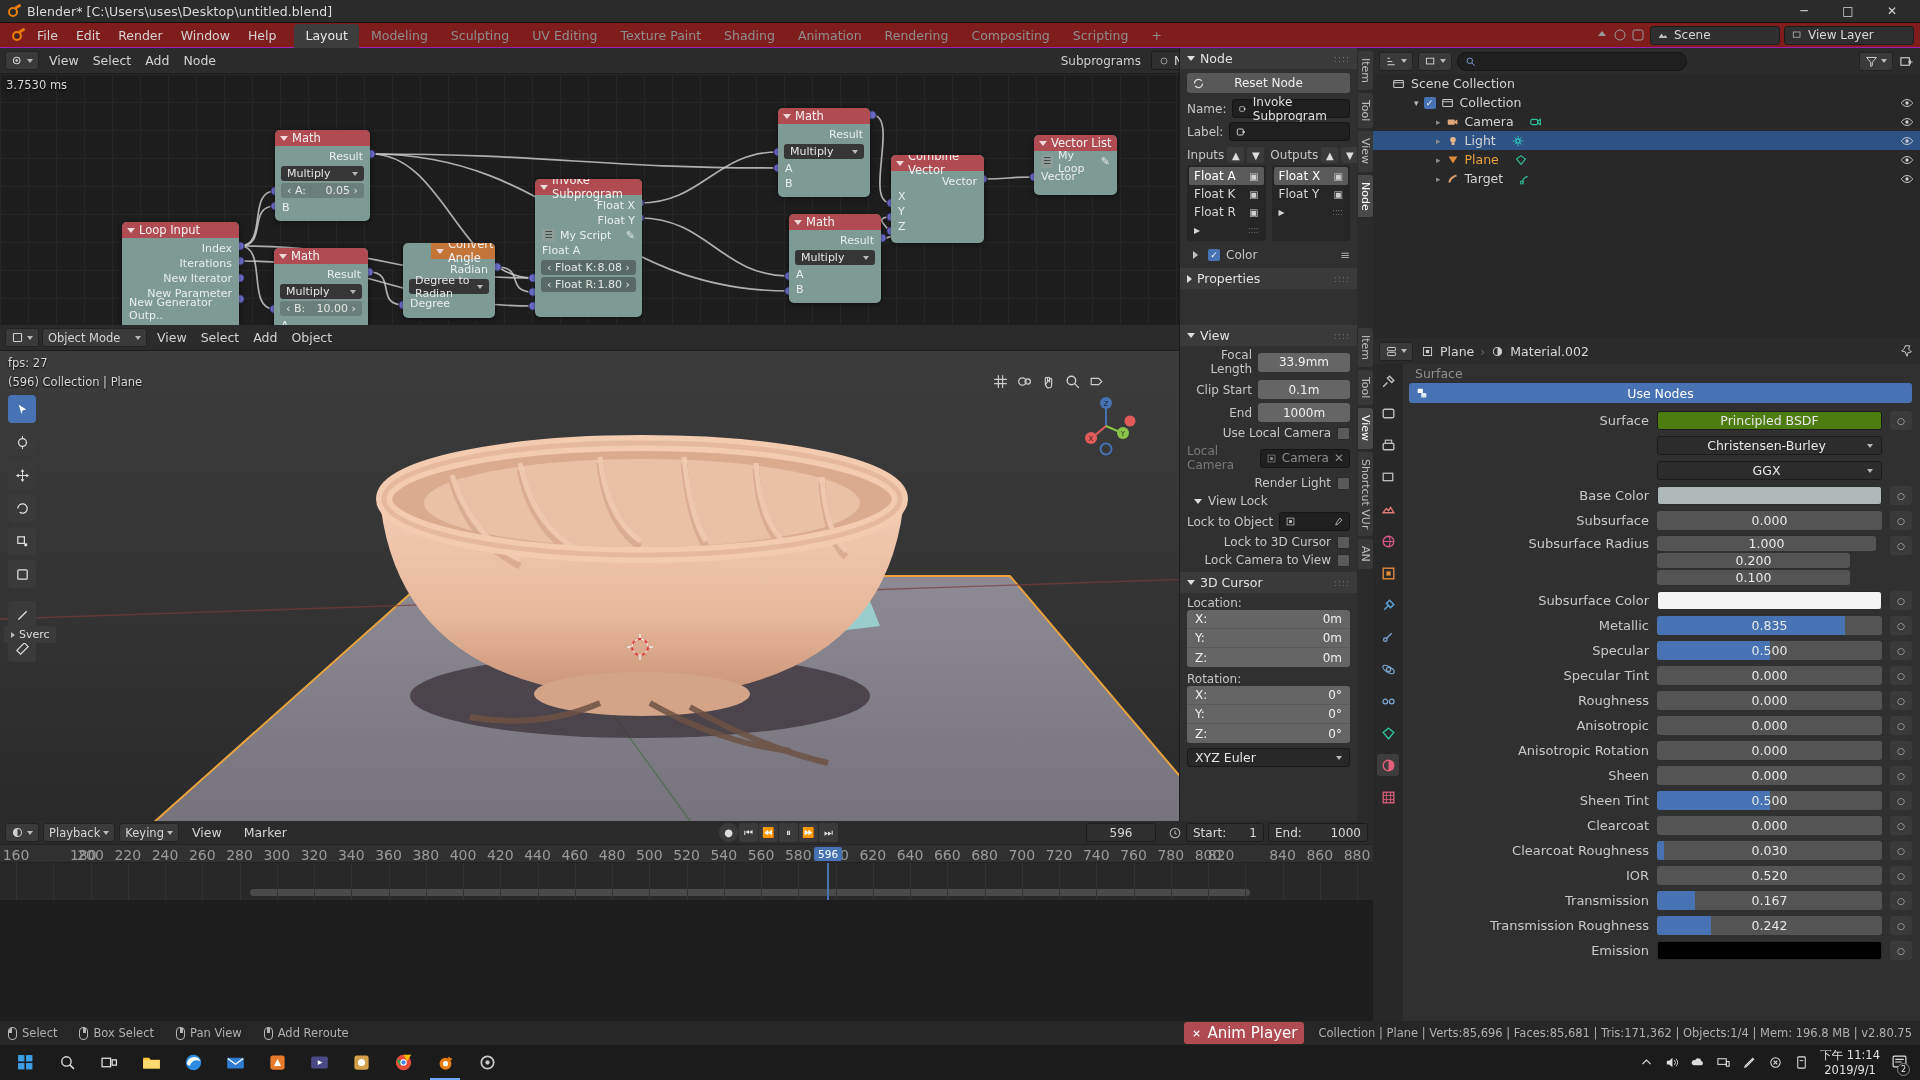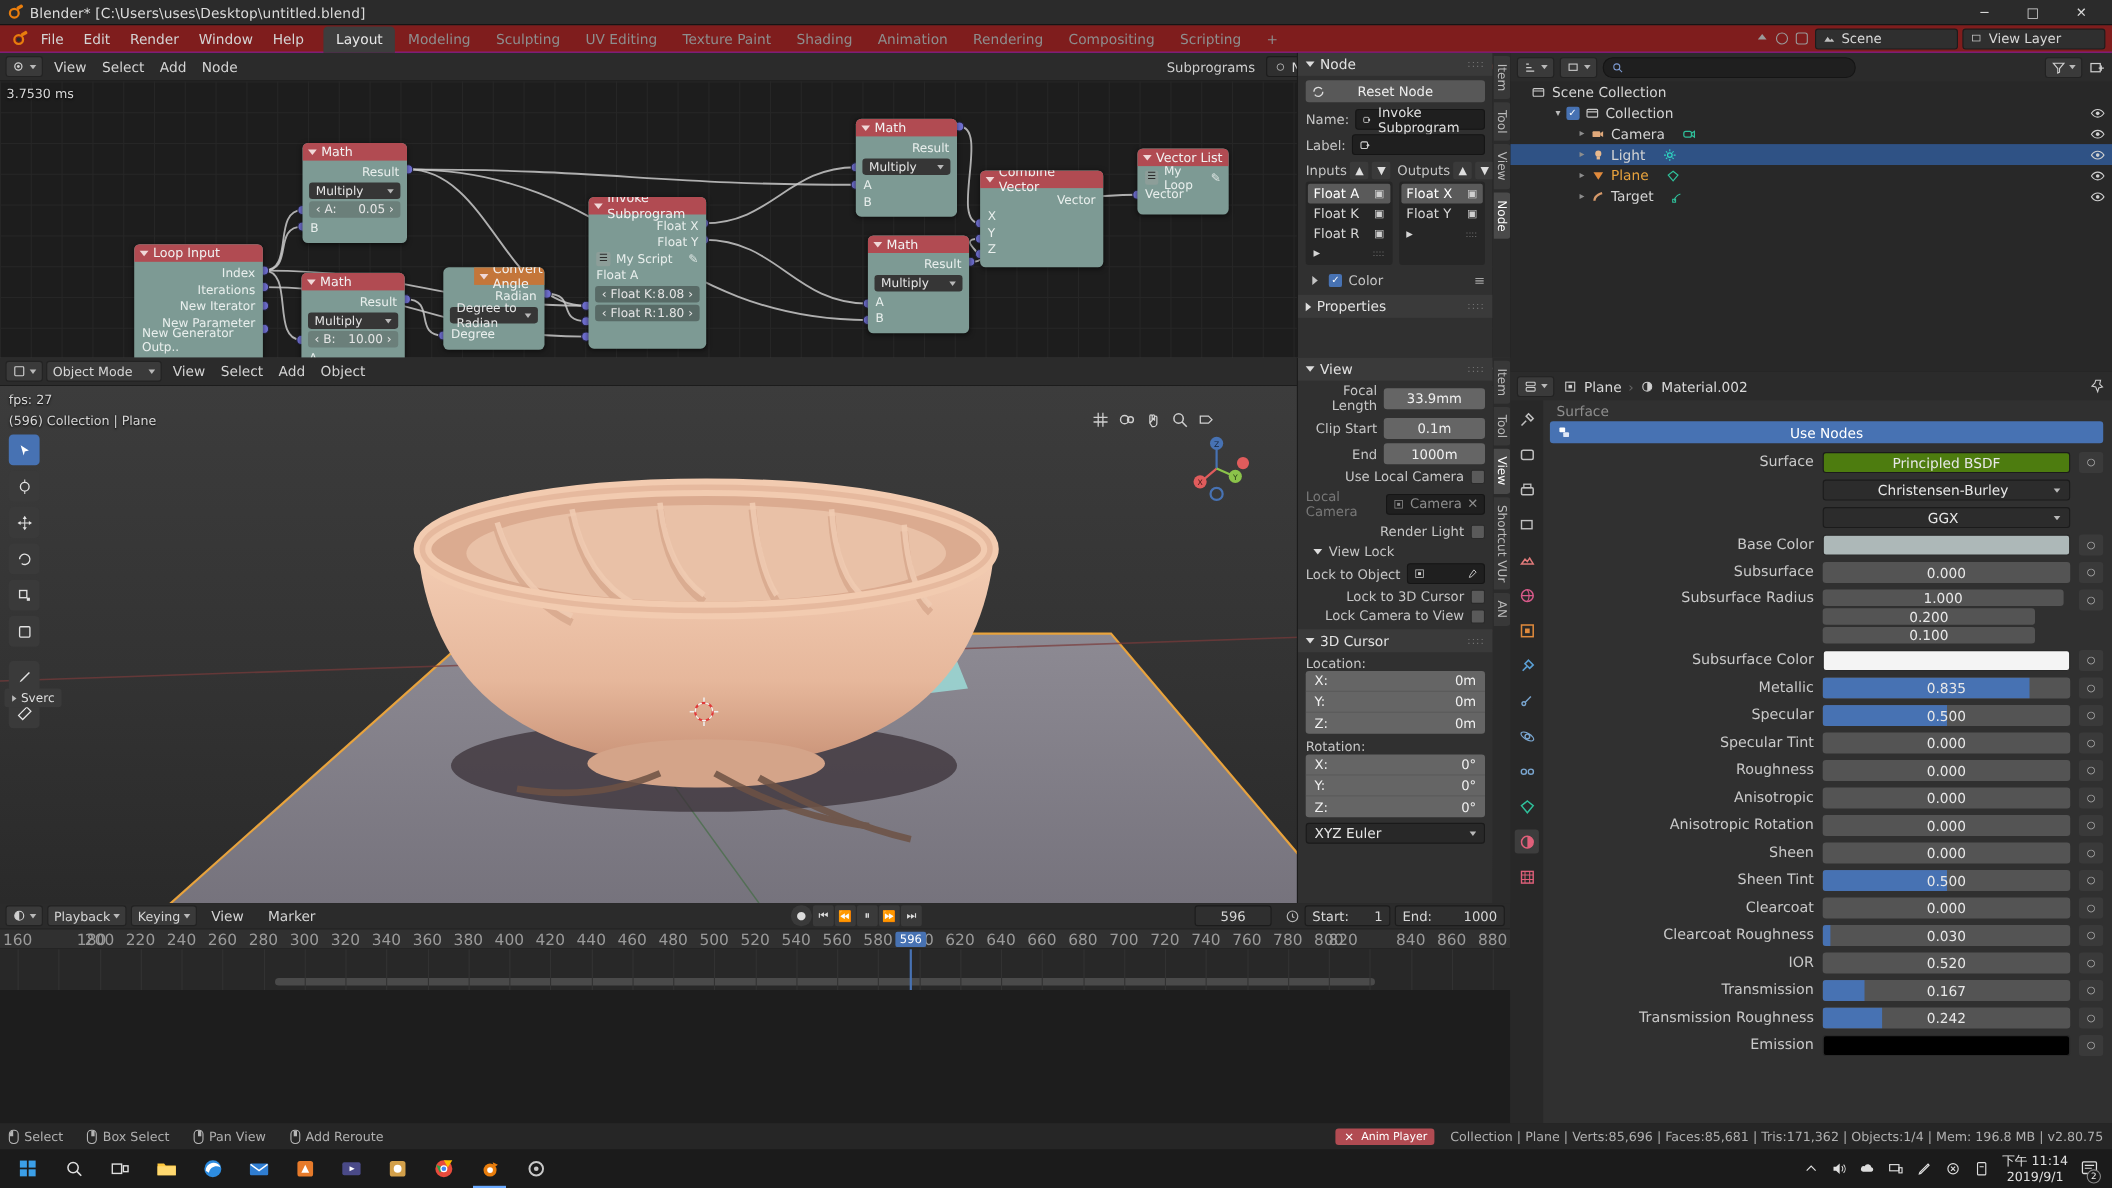--- a/index.html
+++ b/index.html
@@ -142,21 +142,21 @@
   .mselect { height:19px; background:#282828; border:1px solid #1a1a1a; border-radius:3px;
      display:flex; align-items:center; justify-content:space-between; padding:0 7px; font-size:12.5px;}
 
   
   .statusbar { position:absolute; left:0; top:1021px; width:1920px; height:24px; background:#262626;
      display:flex; align-items:center; padding:0 8px; font-size:11.5px; color:#b0b0b0; gap:14px;}
   .sb-item { display:flex; align-items:center; gap:5px; }
   .mouse-ic { width:9px;height:13px;border:1.4px solid #b6b6b6;border-radius:4px; position:relative;}
   .mouse-ic.l::before{content:"";position:absolute;left:0;top:0;width:3.4px;height:5px;background:#b6b6b6;border-radius:3px 0 0 0;}
   .mouse-ic.m::before{content:"";position:absolute;left:2.6px;top:0;width:3.2px;height:5px;background:#b6b6b6;}
-  .anim-badge { background:#b14b52; border-radius:3px; padding:2px 7px; color:#fff; font-size:10px;
+  .anim-badge { background:#b14b52; border-radius:3px; padding:2px 7px; color:#fff; font-size:15px;
      display:flex; align-items:center; gap:5px;}
 
   
   .taskbar { position:absolute; left:0; top:1045px; width:1920px; height:35px; background:#1b1b1b;
      display:flex; align-items:center; padding:0 4px; }
   .tb-ico { width:42px; height:35px; display:flex; align-items:center; justify-content:center; position:relative;}
   .tb-ico.active::after { content:""; position:absolute; bottom:0; left:6px; right:6px; height:2px; background:#6aa9ff; }
   .tb-right { margin-left:auto; display:flex; align-items:center; gap:11px; padding-right:8px;
      font-size:11.5px; color:#e0e0e0; }
   .clock { text-align:center; line-height:1.25; font-size:11.5px; }
@@ -422,21 +422,21 @@
             <div class="nbody">
               <div class="row">Result</div>
               <div class="widget enum">
                 <span>Multiply</span>
                 <span class="chev"></span>
               </div>
               <div class="row left">A</div>
               <div class="row left">B</div>
             </div>
           </div>
-          <div class="node" style="left: 891px; top: 81px; width: 112px; min-height: 88px;">
+          <div class="node" style="left: 891px; top: 81px; width: 93px; min-height: 88px;">
             <div class="nhead">
               <span class="tri"></span>
               <span>Combine Vector</span>
             </div>
             <div class="nbody">
               <div class="row">Vector</div>
               <div class="row left">X</div>
               <div class="row left">Y</div>
               <div class="row left">Z</div>
             </div>

